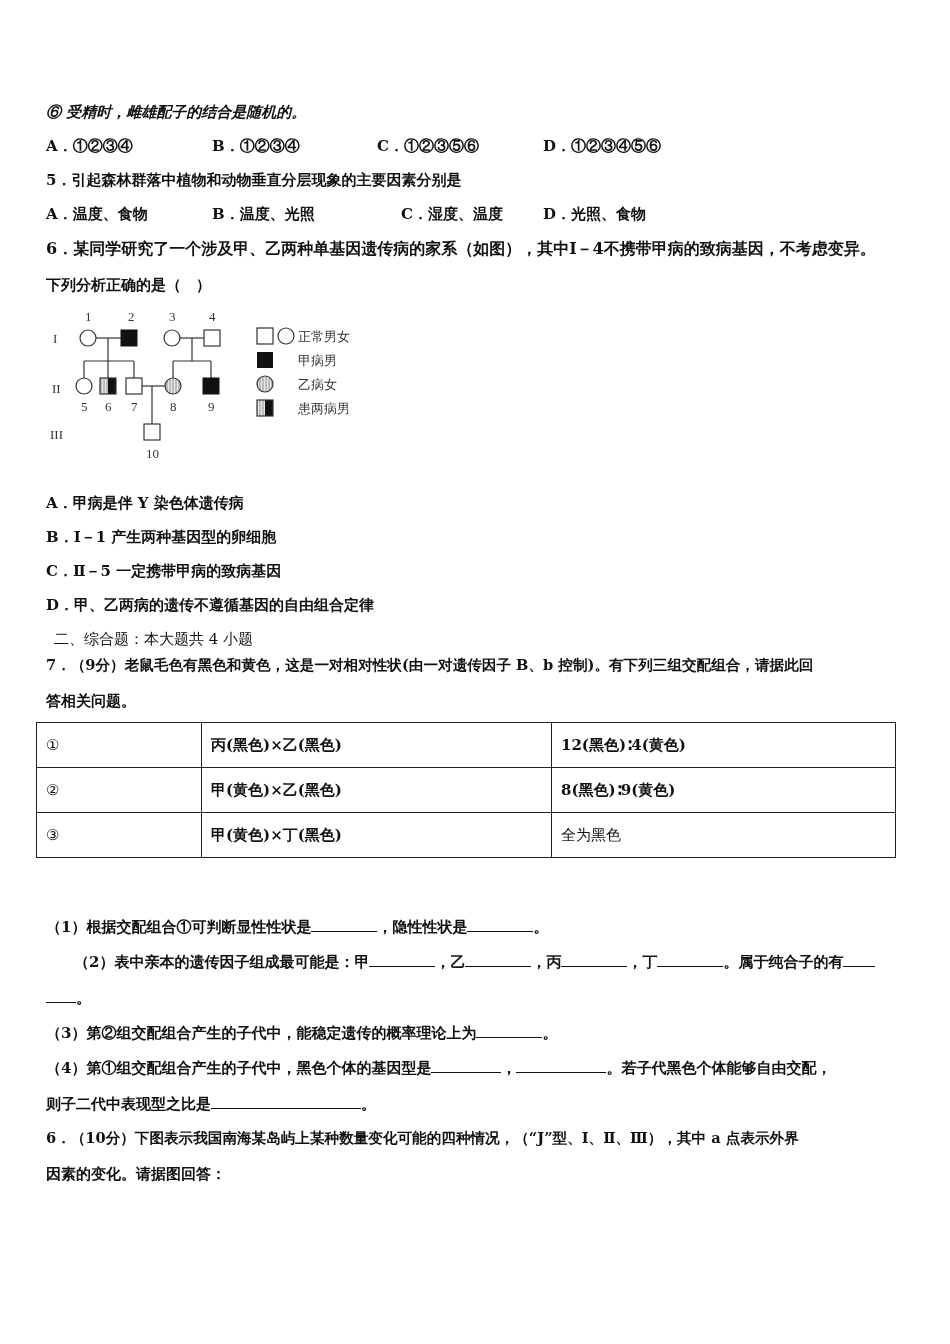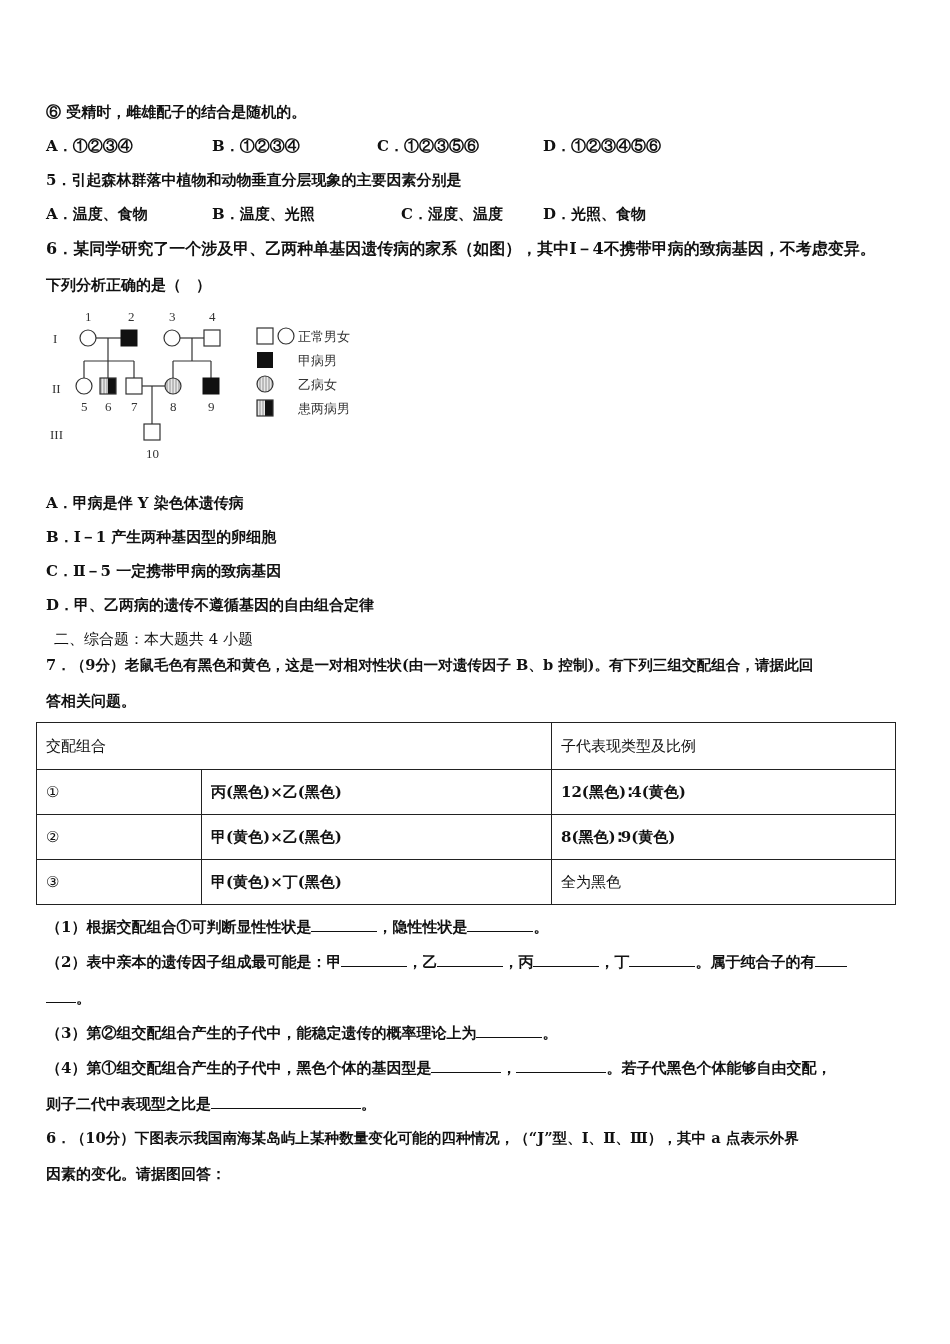--- a/index.html
+++ b/index.html
@@ -19,21 +19,21 @@
   table.q7 td { border: 1.5px solid #222; height: 44px; padding: 0 9px; vertical-align: middle; font-weight: normal; }
   table.q7 td.bold { font-weight: bold; }
   table.q7 tr.header td { height: 46px; }
   .pedigree { position: absolute; left: 46px; top: 306px; width: 330px; height: 160px; }
   .pedigree text { font-family: "Liberation Serif", "DejaVu Serif", serif; font-size: 13px; fill: #333; }
   .legend-text { font-family: "DejaVu Sans", sans-serif; font-size: 14px; fill: #444; }
 </style>
 </head>
 <body>
 
-<div class="line" style="top:102px;">⑥ 受精时，雌雄配子的结合是随机的。</div>
+<div class="line" style="top:102px;font-style:italic;">⑥ 受精时，雌雄配子的结合是随机的。</div>
 <div class="opt" style="left:46px; top:136px;"><span>A．</span><span>①②③④</span></div>
 <div class="opt" style="left:212px; top:136px;"><span>B．</span><span>①②③④</span></div>
 <div class="opt" style="left:377px; top:136px;"><span>C．</span><span>①②③⑤⑥</span></div>
 <div class="opt" style="left:543px; top:136px;"><span>D．</span><span>①②③④⑤⑥</span></div>
 
 <div class="line" style="top:170px;">5．引起森林群落中植物和动物垂直分层现象的主要因素分别是</div>
 <div class="opt" style="left:46px; top:204px;"><span>A．</span><span>温度、食物</span></div>
 <div class="opt" style="left:212px; top:204px;"><span>B．</span><span>温度、光照</span></div>
 <div class="opt" style="left:377px; top:204px;margin-left:24px;"><span>C．</span><span>湿度、温度</span></div>
 <div class="opt" style="left:543px; top:204px;"><span>D．</span><span>光照、食物</span></div>
@@ -112,24 +112,20 @@
 <div class="opt" style="left:46px; top:561px;"><span>C．</span><span>Ⅱ－5 一定携带甲病的致病基因</span></div>
 <div class="opt" style="left:46px; top:595px;"><span>D．</span><span>甲、乙两病的遗传不遵循基因的自由组合定律</span></div>
 
 <div class="line normal" style="top:629px;margin-left:8px;">二、综合题：本大题共 4 小题</div>
 
 <div class="line" style="top:655px; font-size:14.6px;">7．（9分）老鼠毛色有黑色和黄色，这是一对相对性状(由一对遗传因子 B、b 控制)。有下列三组交配组合，请据此回</div>
 <div class="line" style="top:691px;">答相关问题。</div>
 
 <table class="q7">
   <tbody>
-      <tr class="header">
-    <td colspan="2" style="width:495px;">交配组合</td>
-    <td>子代表现类型及比例</td>
-  </tr>
   <tr>
     <td style="width:146px;">①</td>
     <td style="width:331px;" class="bold">丙(黑色)×乙(黑色)</td>
     <td class="bold">12(黑色)∶4(黄色)</td>
   </tr>
   <tr>
     <td>②</td>
     <td class="bold">甲(黄色)×乙(黑色)</td>
     <td class="bold">8(黑色)∶9(黄色)</td>
   </tr>
@@ -138,21 +134,21 @@
     <td class="bold">甲(黄色)×丁(黑色)</td>
     <td>全为黑色</td>
   </tr>
 </tbody>
   </table>
 
 <div class="line" style="top:917px;">
   <span>（1）根据交配组合①可判断显性性状是</span><span class="blank" style="width:66px;"></span><span>，隐性性状是</span><span class="blank" style="width:66px;"></span><span>。</span>
 </div>
 
-<div class="line" style="top:952px;">
+<div class="line" style="top:952px;margin-left:28px;">
   <span>（2）表中亲本的遗传因子组成最可能是：甲</span><span class="blank" style="width:66px;"></span><span>，乙</span><span class="blank" style="width:66px;"></span><span>，丙</span><span class="blank" style="width:66px;"></span><span>，丁</span><span class="blank" style="width:66px;"></span><span>。属于纯合子的有</span><span class="blank" style="width:32px;"></span>
 </div>
 <div class="line" style="top:988px;">
   <span class="blank" style="width:30px;"></span><span>。</span>
 </div>
 
 <div class="line" style="top:1023px;">
   <span>（3）第②组交配组合产生的子代中，能稳定遗传的概率理论上为</span><span class="blank" style="width:66px;"></span><span>。</span>
 </div>
 

